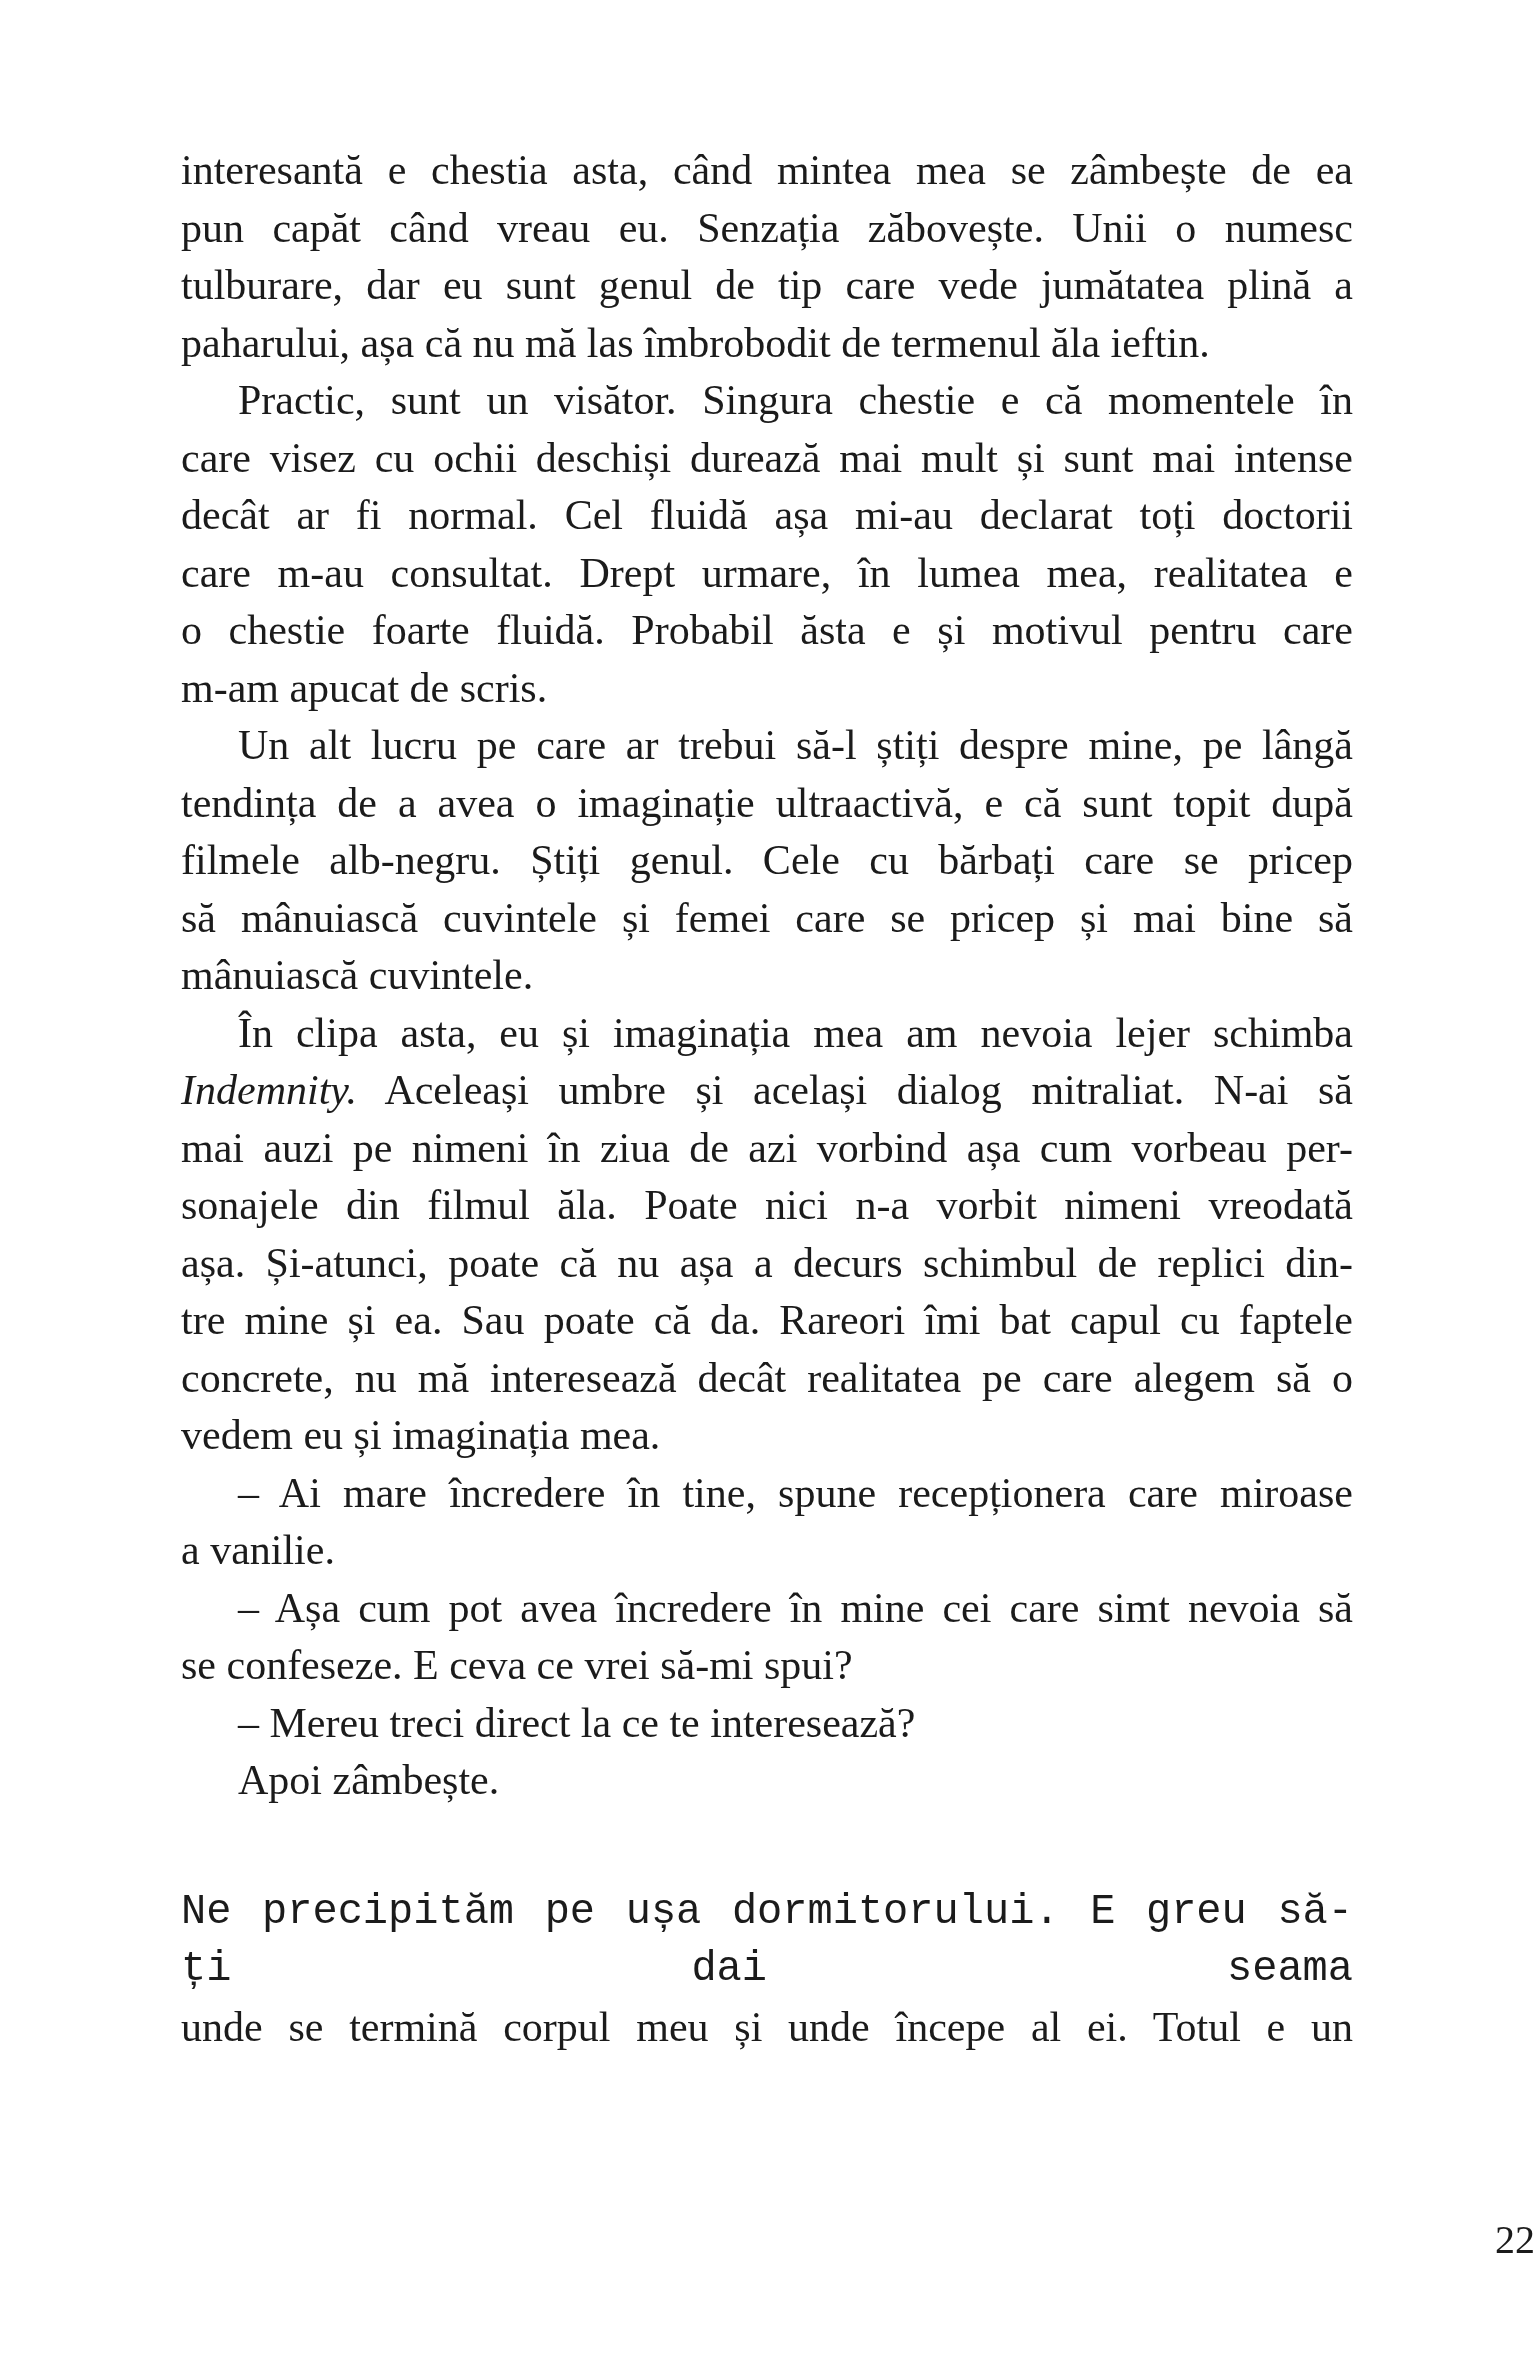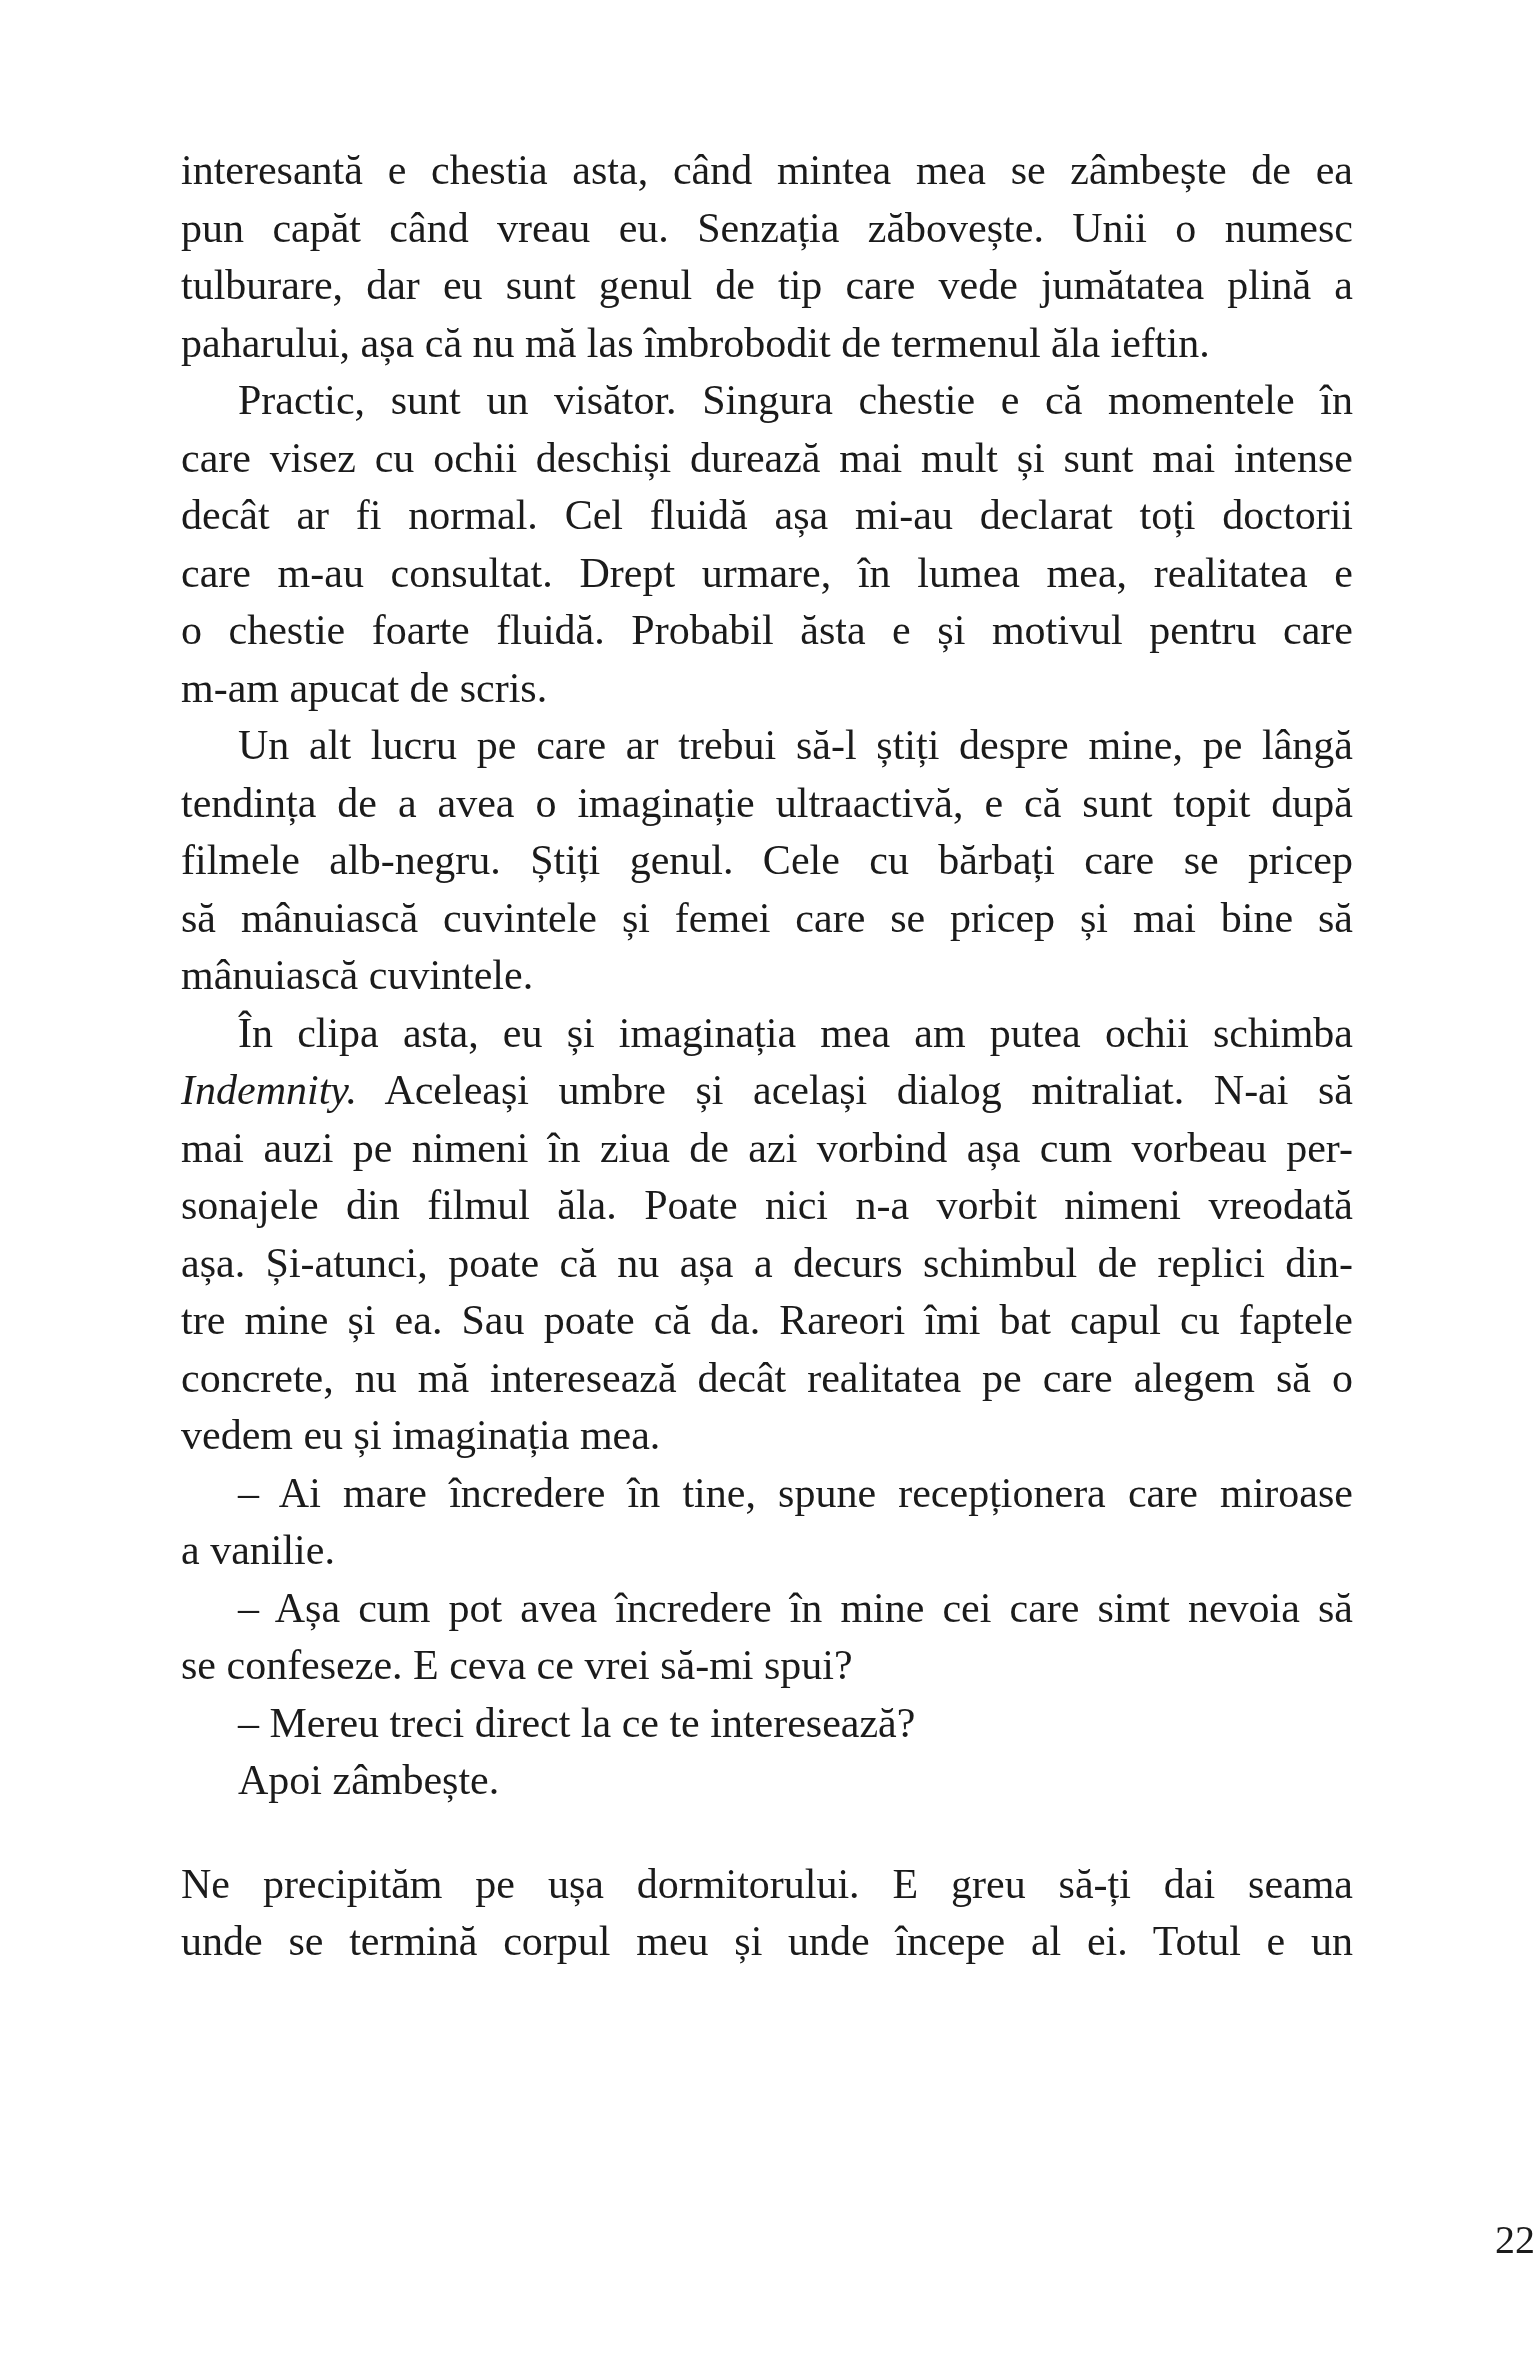--- a/index.html
+++ b/index.html
@@ -29,21 +29,22 @@
     text-align: left;
   }
   .line.j {
     text-align: justify;
     text-align-last: justify;
   }
   .line.ind {
     text-indent: 57px;
   }
   .line.gap {
-    margin-top: 46px;
+    margin-top: 74px;
+    font-family: Liberation Mono, monospace;
   }
   .it {
     font-style: italic;
   }
   .page-number {
     position: absolute;
     top: 2216px;
     left: 0;
     width: 1535px;
     text-align: right;
@@ -64,21 +65,21 @@
       <div class="line j"><span>care visez cu ochii deschiși durează mai mult și sunt mai intense</span></div>
       <div class="line j"><span>decât ar fi normal. Cel fluidă așa mi-au declarat toți doctorii</span></div>
       <div class="line j"><span>care m-au consultat. Drept urmare, în lumea mea, realitatea e</span></div>
       <div class="line j"><span>o chestie foarte fluidă. Probabil ăsta e și motivul pentru care</span></div>
       <div class="line"><span>m-am apucat de scris.</span></div>
       <div class="line j ind"><span>Un alt lucru pe care ar trebui să-l știți despre mine, pe lângă</span></div>
       <div class="line j"><span>tendința de a avea o imaginație ultraactivă, e că sunt topit după</span></div>
       <div class="line j"><span>filmele alb-negru. Știți genul. Cele cu bărbați care se pricep</span></div>
       <div class="line j"><span>să mânuiască cuvintele și femei care se pricep și mai bine să</span></div>
       <div class="line"><span>mânuiască cuvintele.</span></div>
-      <div class="line j ind"><span>În clipa asta, eu și imaginația mea am putea ochii schimba</span></div>
+      <div class="line j ind"><span>În clipa asta, eu și imaginația mea am nevoia lejer schimba</span></div>
       <div class="line j"><span class="it">Indemnity.</span><span> Aceleași umbre și același dialog mitraliat. N-ai să</span></div>
       <div class="line j"><span>mai auzi pe nimeni în ziua de azi vorbind așa cum vorbeau per-</span></div>
       <div class="line j"><span>sonajele din filmul ăla. Poate nici n-a vorbit nimeni vreodată</span></div>
       <div class="line j"><span>așa. Și-atunci, poate că nu așa a decurs schimbul de replici din-</span></div>
       <div class="line j"><span>tre mine și ea. Sau poate că da. Rareori îmi bat capul cu faptele</span></div>
       <div class="line j"><span>concrete, nu mă interesează decât realitatea pe care alegem să o</span></div>
       <div class="line"><span>vedem eu și imaginația mea.</span></div>
       <div class="line j ind"><span>– Ai mare încredere în tine, spune recepționera care miroase</span></div>
       <div class="line"><span>a vanilie.</span></div>
       <div class="line j ind"><span>– Așa cum pot avea încredere în mine cei care simt nevoia să</span></div>

